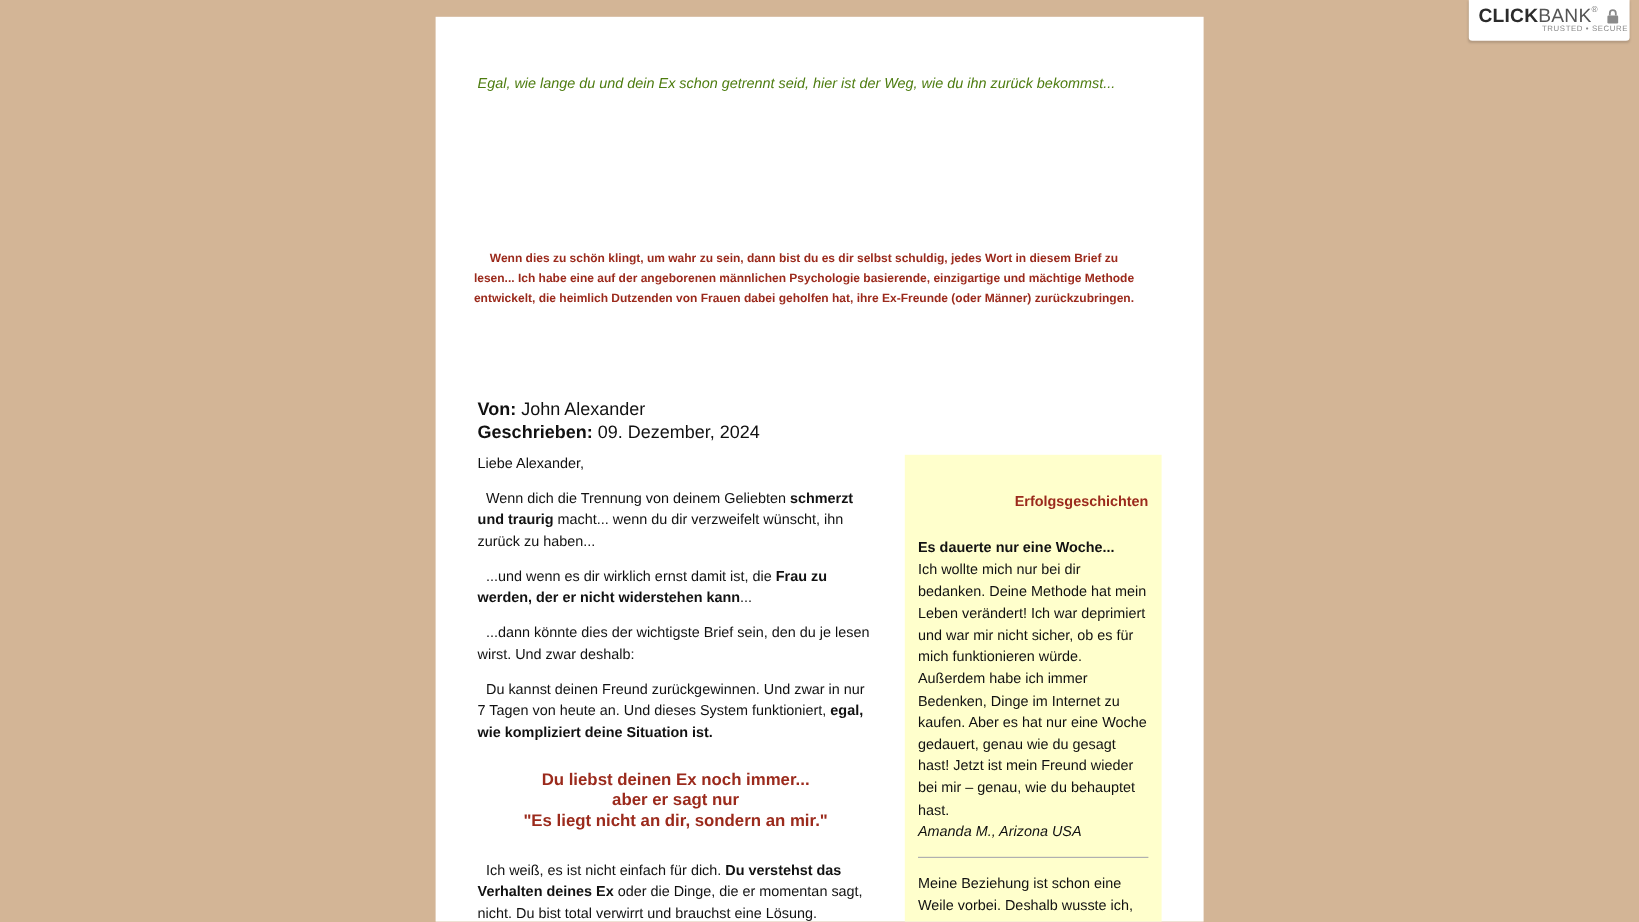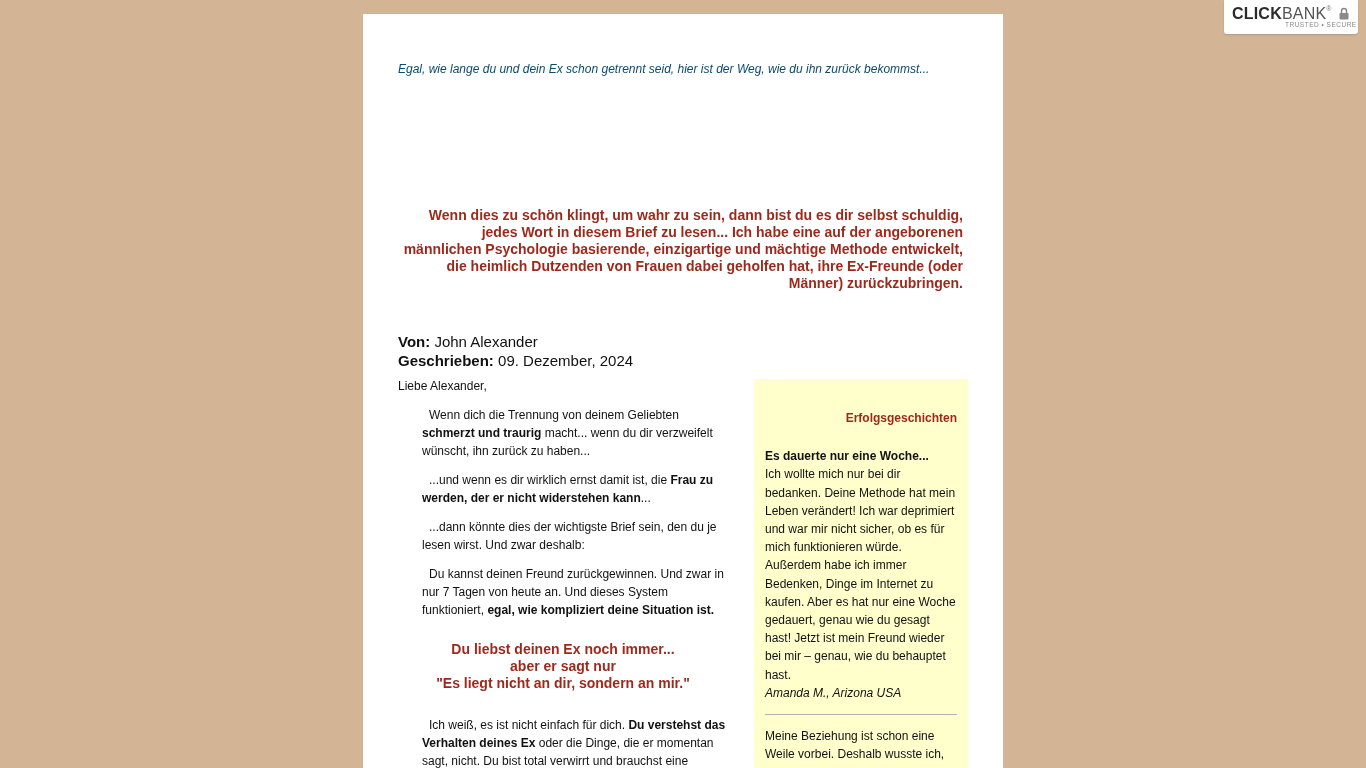--- a/index.html
+++ b/index.html
@@ -60,41 +60,41 @@
       height: 754px;
       background: #ffffff;
       overflow: hidden;
     }
     .intro {
       position: absolute;
       left: 35px;
       top: 48px;
       font-size: 12px;
       font-style: italic;
-      color: #0c4a6e;
+      color: #4d7c0f;
       white-space: nowrap;
     }
     .headline {
       position: absolute;
       left: 40px;
       top: 76px;
       width: 560px;
       text-align: center;
       font-size: 23.5px;
       line-height: 32px;
       color: #8e2a1e;
     }
     .headline em { font-style: italic; }
     .subhead {
       position: absolute;
-      left: 40px;
+      left: 27px;
       top: 193px;
       width: 560px;
-      text-align: right;
-      font-size: 14px;
+      text-align: center;
+      font-size: 10px;
       font-weight: bold;
       line-height: 17px;
       color: #9b2a1c;
     }
     .meta {
       position: absolute;
       left: 35px;
       top: 318px;
       font-size: 15px;
       line-height: 19px;
@@ -104,21 +104,21 @@
     .letter {
       position: absolute;
       left: 35px;
       top: 363px;
       width: 330px;
       font-size: 12px;
       line-height: 18px;
       color: #111;
     }
     .letter p { margin: 0 0 11px 0; }
-    .letter .indent { text-indent: 7px; margin-left: 24px; }
+    .letter .indent { text-indent: 7px; }
     .letter b { font-weight: bold; }
     .callout {
       margin: 22px 0 24px 0;
       text-align: center;
       font-size: 14px;
       font-weight: bold;
       line-height: 17px;
       color: #9b2a1c;
     }
     .sidebar {

